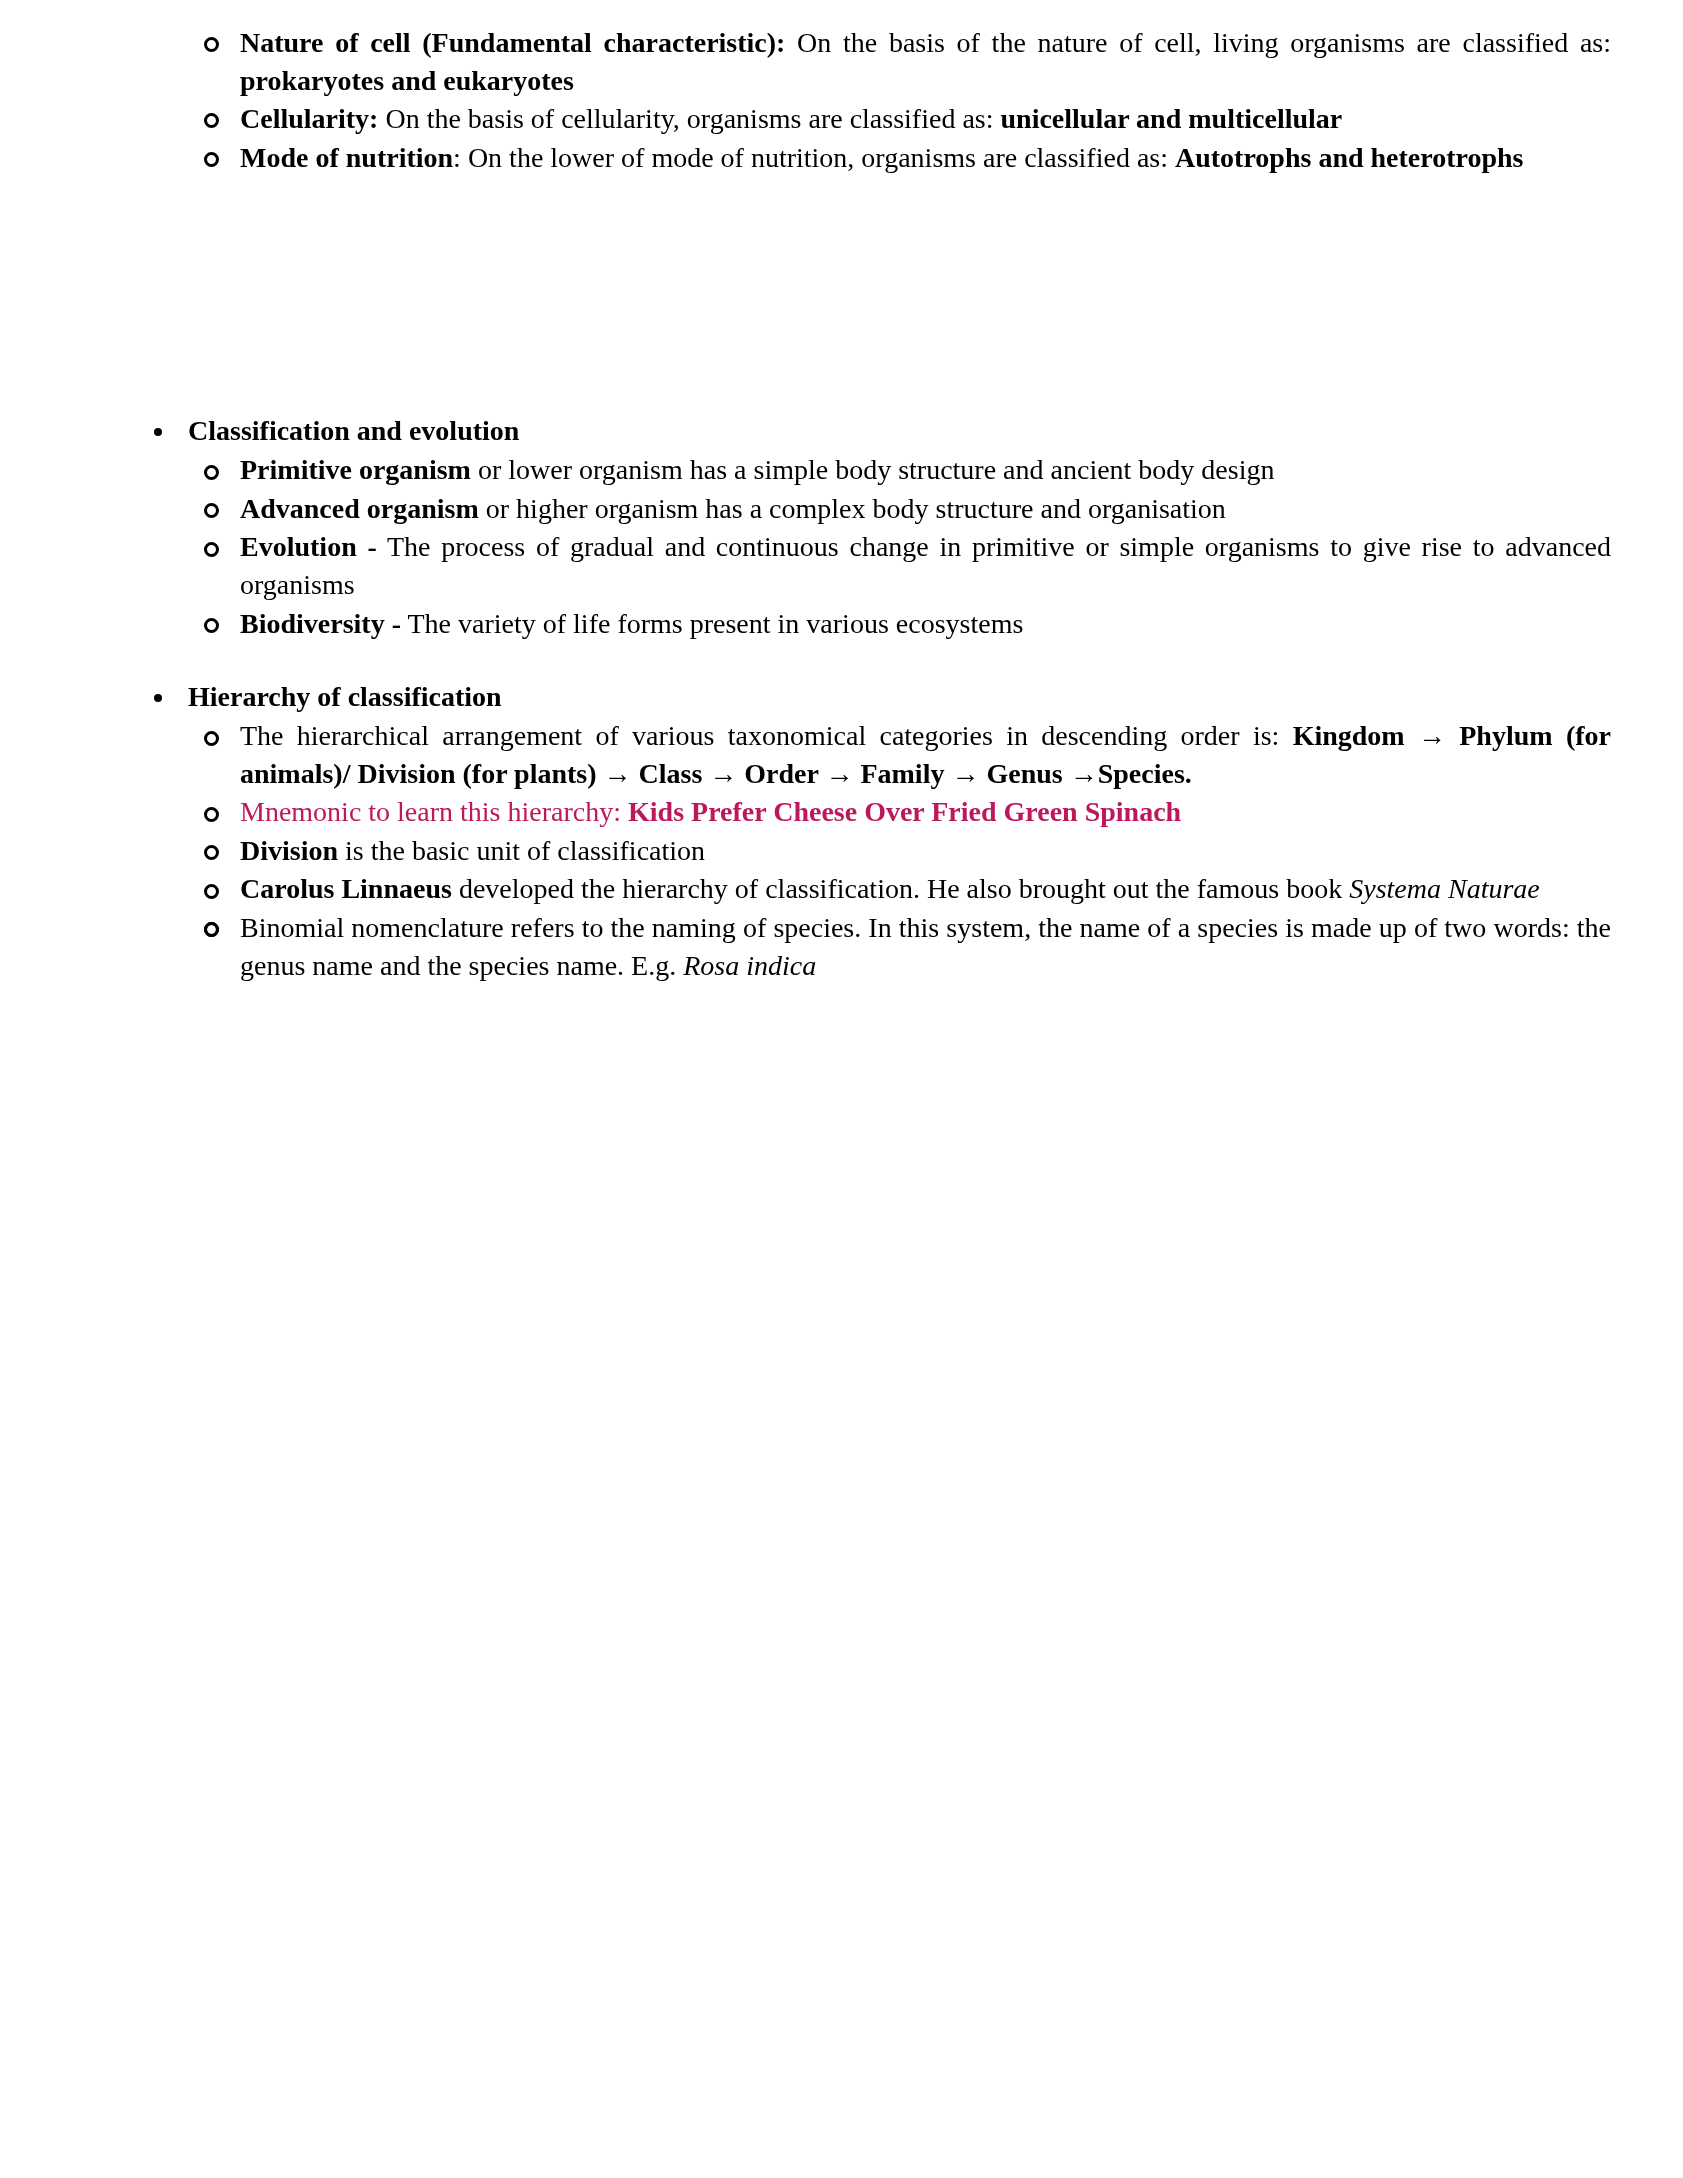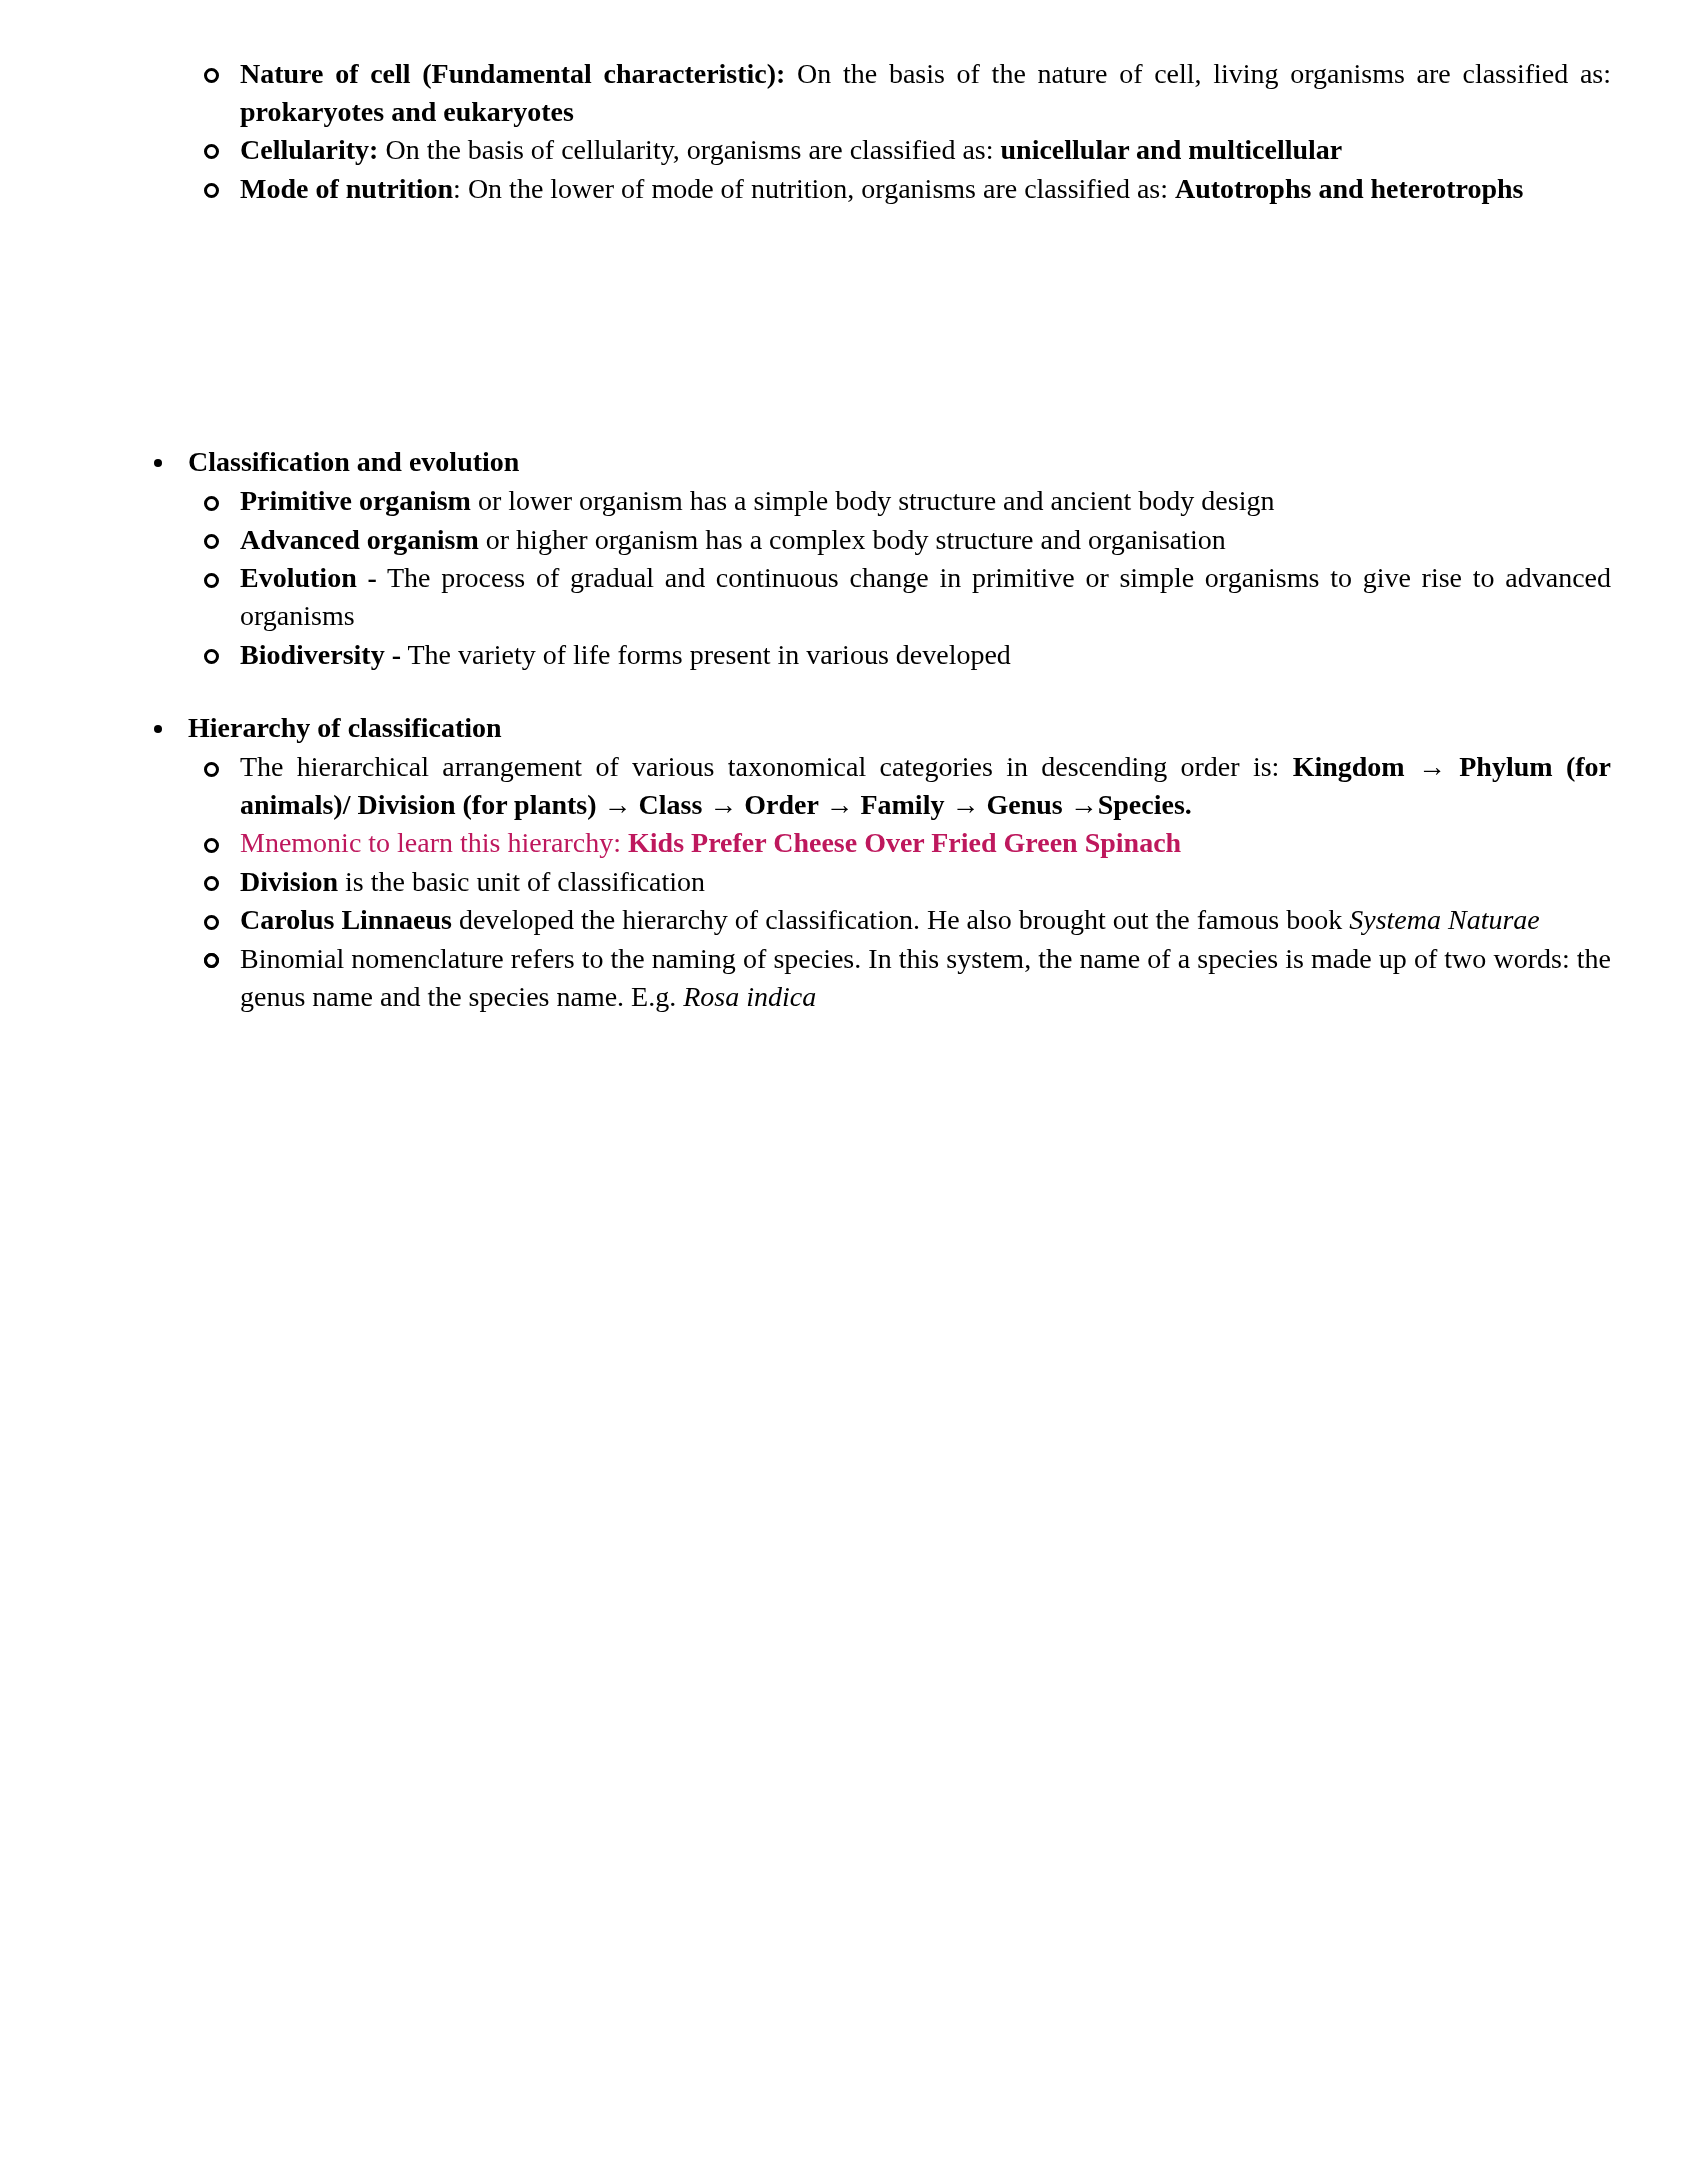--- a/index.html
+++ b/index.html
@@ -13,21 +13,21 @@
     font-family: "Liberation Serif", "DejaVu Serif", serif;
     color: #000000;
     -webkit-font-smoothing: antialiased;
   }
 
   .page {
     position: relative;
     width: 1683px;
     height: 2178px;
     box-sizing: border-box;
-    padding: 55px 71px 0 71px;
+    padding: 24px 71px 0 71px;
     background: #ffffff;
   }
 
   .doc-body {
     width: 1540px;
   }
 
   
   ul.lvl1, ul.lvl2 {
     list-style: none;
@@ -134,21 +134,21 @@
         <span class="txt b">Advanced organism</span><span class="txt"> or higher organism has a complex body structure and organisation</span>
       </li>
 
       <li class="bullet-l2 just">
         <span class="marker-ring"></span>
         <span class="txt b">Evolution -</span><span class="txt"> The process of gradual and continuous change in primitive or simple organisms to give rise to advanced organisms</span>
       </li>
 
       <li class="bullet-l2">
         <span class="marker-ring"></span>
-        <span class="txt b">Biodiversity -</span><span class="txt"> The variety of life forms present in various developed</span>
+        <span class="txt b">Biodiversity -</span><span class="txt"> The variety of life forms present in various ecosystems</span>
       </li>
 
     </ul>
 
     <div class="group-gap-md"></div>
 
     <ul class="lvl1">
       <li class="bullet-l1">
         <span class="marker-dot"></span>
         <span class="txt b">Hierarchy of classification</span>

